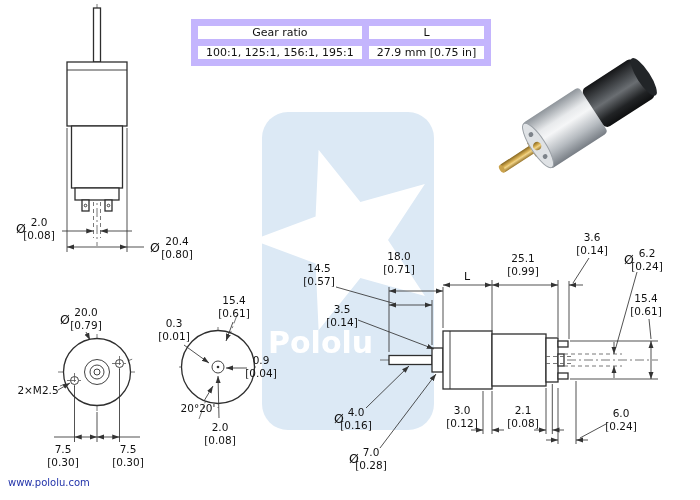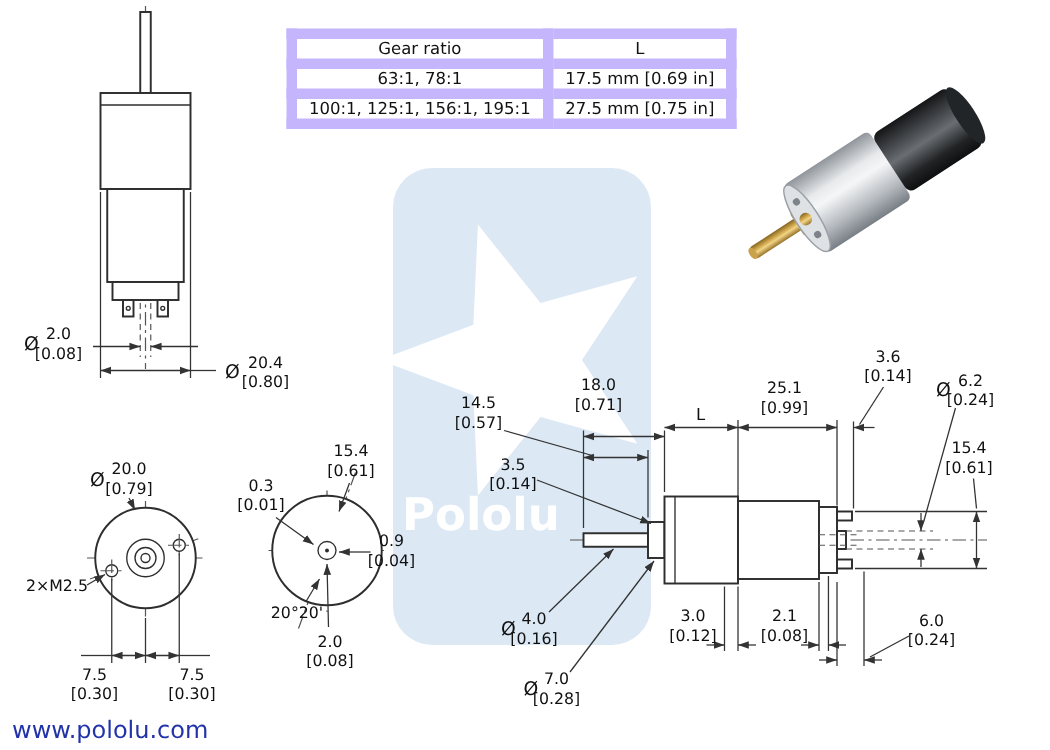--- a/index.html
+++ b/index.html
@@ -8,21 +8,21 @@
   .dim-t { font-size:10.5px; fill:#111; }
   .dia-t { font-size:12.5px; fill:#111; }
   .lbl-t { font-size:11px; fill:#111; }
   .outline { fill:#fff; stroke:#2e2e2e; stroke-width:1.3; }
   .thin   { fill:none; stroke:#2e2e2e; stroke-width:0.9; }
   .dim    { stroke:#333; stroke-width:0.85; fill:none; }
   .ctr    { stroke:#555; stroke-width:0.8; stroke-dasharray:9 3 2 3; fill:none; }
   .hid    { stroke:#555; stroke-width:0.8; stroke-dasharray:4 3; fill:none; }
   .gtable { position:absolute; left:191px; top:19px; border-collapse:collapse; font-size:11px; color:#111; background:#fff; z-index:3; }
   .gtable th, .gtable td { border:7px solid #c4b5fd; padding:0 8px; text-align:center; font-weight:normal; height:18px; white-space:nowrap; }
-  .footer-link { position:absolute; left:8px; top:477px; font-size:16px; color:#2233aa; text-decoration:none; z-index:4; }
+  .footer-link { position:absolute; left:8px; top:477px; font-size:10px; color:#2233aa; text-decoration:none; z-index:4; }
   .mid { text-anchor:middle; }
 </style>
 </head>
 <body>
 
 <svg class="stage" viewBox="0 0 700 500" xmlns="http://www.w3.org/2000/svg">
   <defs>
     <marker id="arr" markerWidth="9" markerHeight="8" refX="8.5" refY="4" orient="auto-start-reverse">
       <path d="M0,1 L8.5,4 L0,7 z" fill="#333"></path>
     </marker>
@@ -298,23 +298,19 @@
 
 <table class="gtable">
   <thead>
     <tr>
       <th style="width:158px">Gear ratio</th>
       <th style="width:114px">L</th>
     </tr>
   </thead>
   <tbody>
     <tr>
-      <td>63:1, 78:1</td>
-      <td>17.5 mm [0.69 in]</td>
-    </tr>
-    <tr>
       <td>100:1, 125:1, 156:1, 195:1</td>
-      <td>27.5 mm [0.75 in]</td>
+      <td>27.9 mm [0.75 in]</td>
     </tr>
   </tbody>
 </table>
 
 <a href="#" class="footer-link">www.pololu.com</a>
 
 </body></html>

